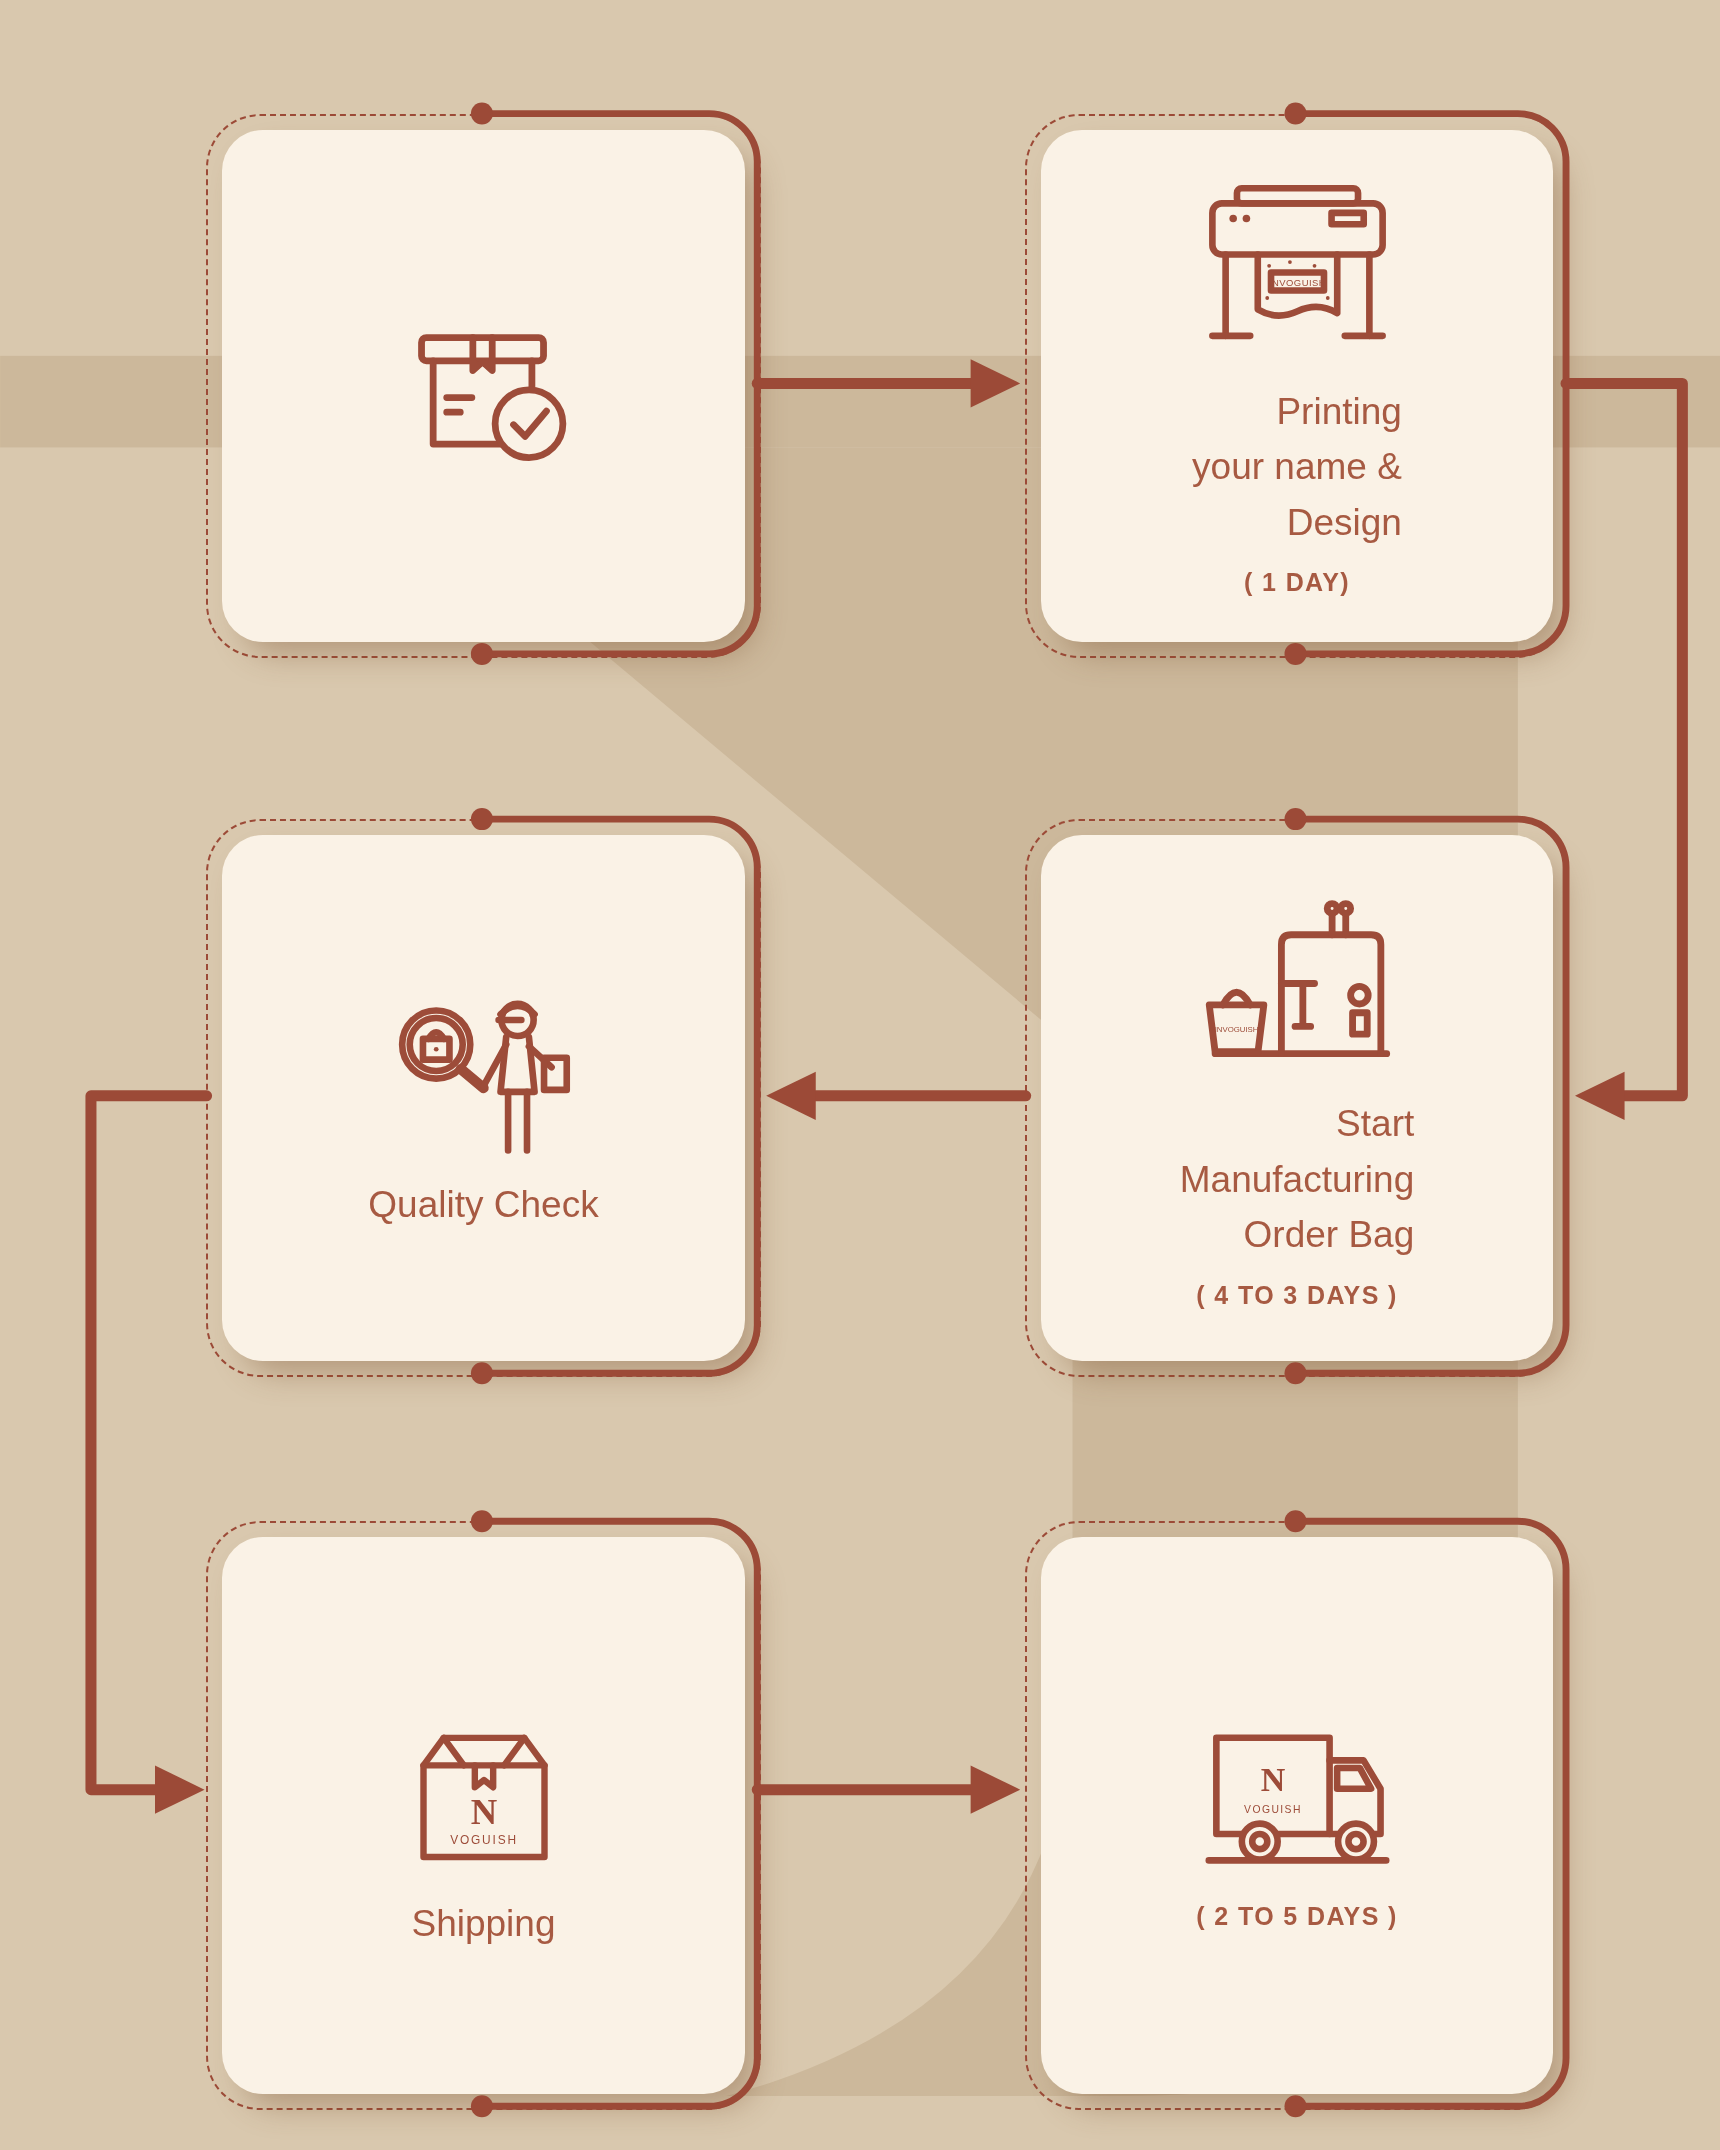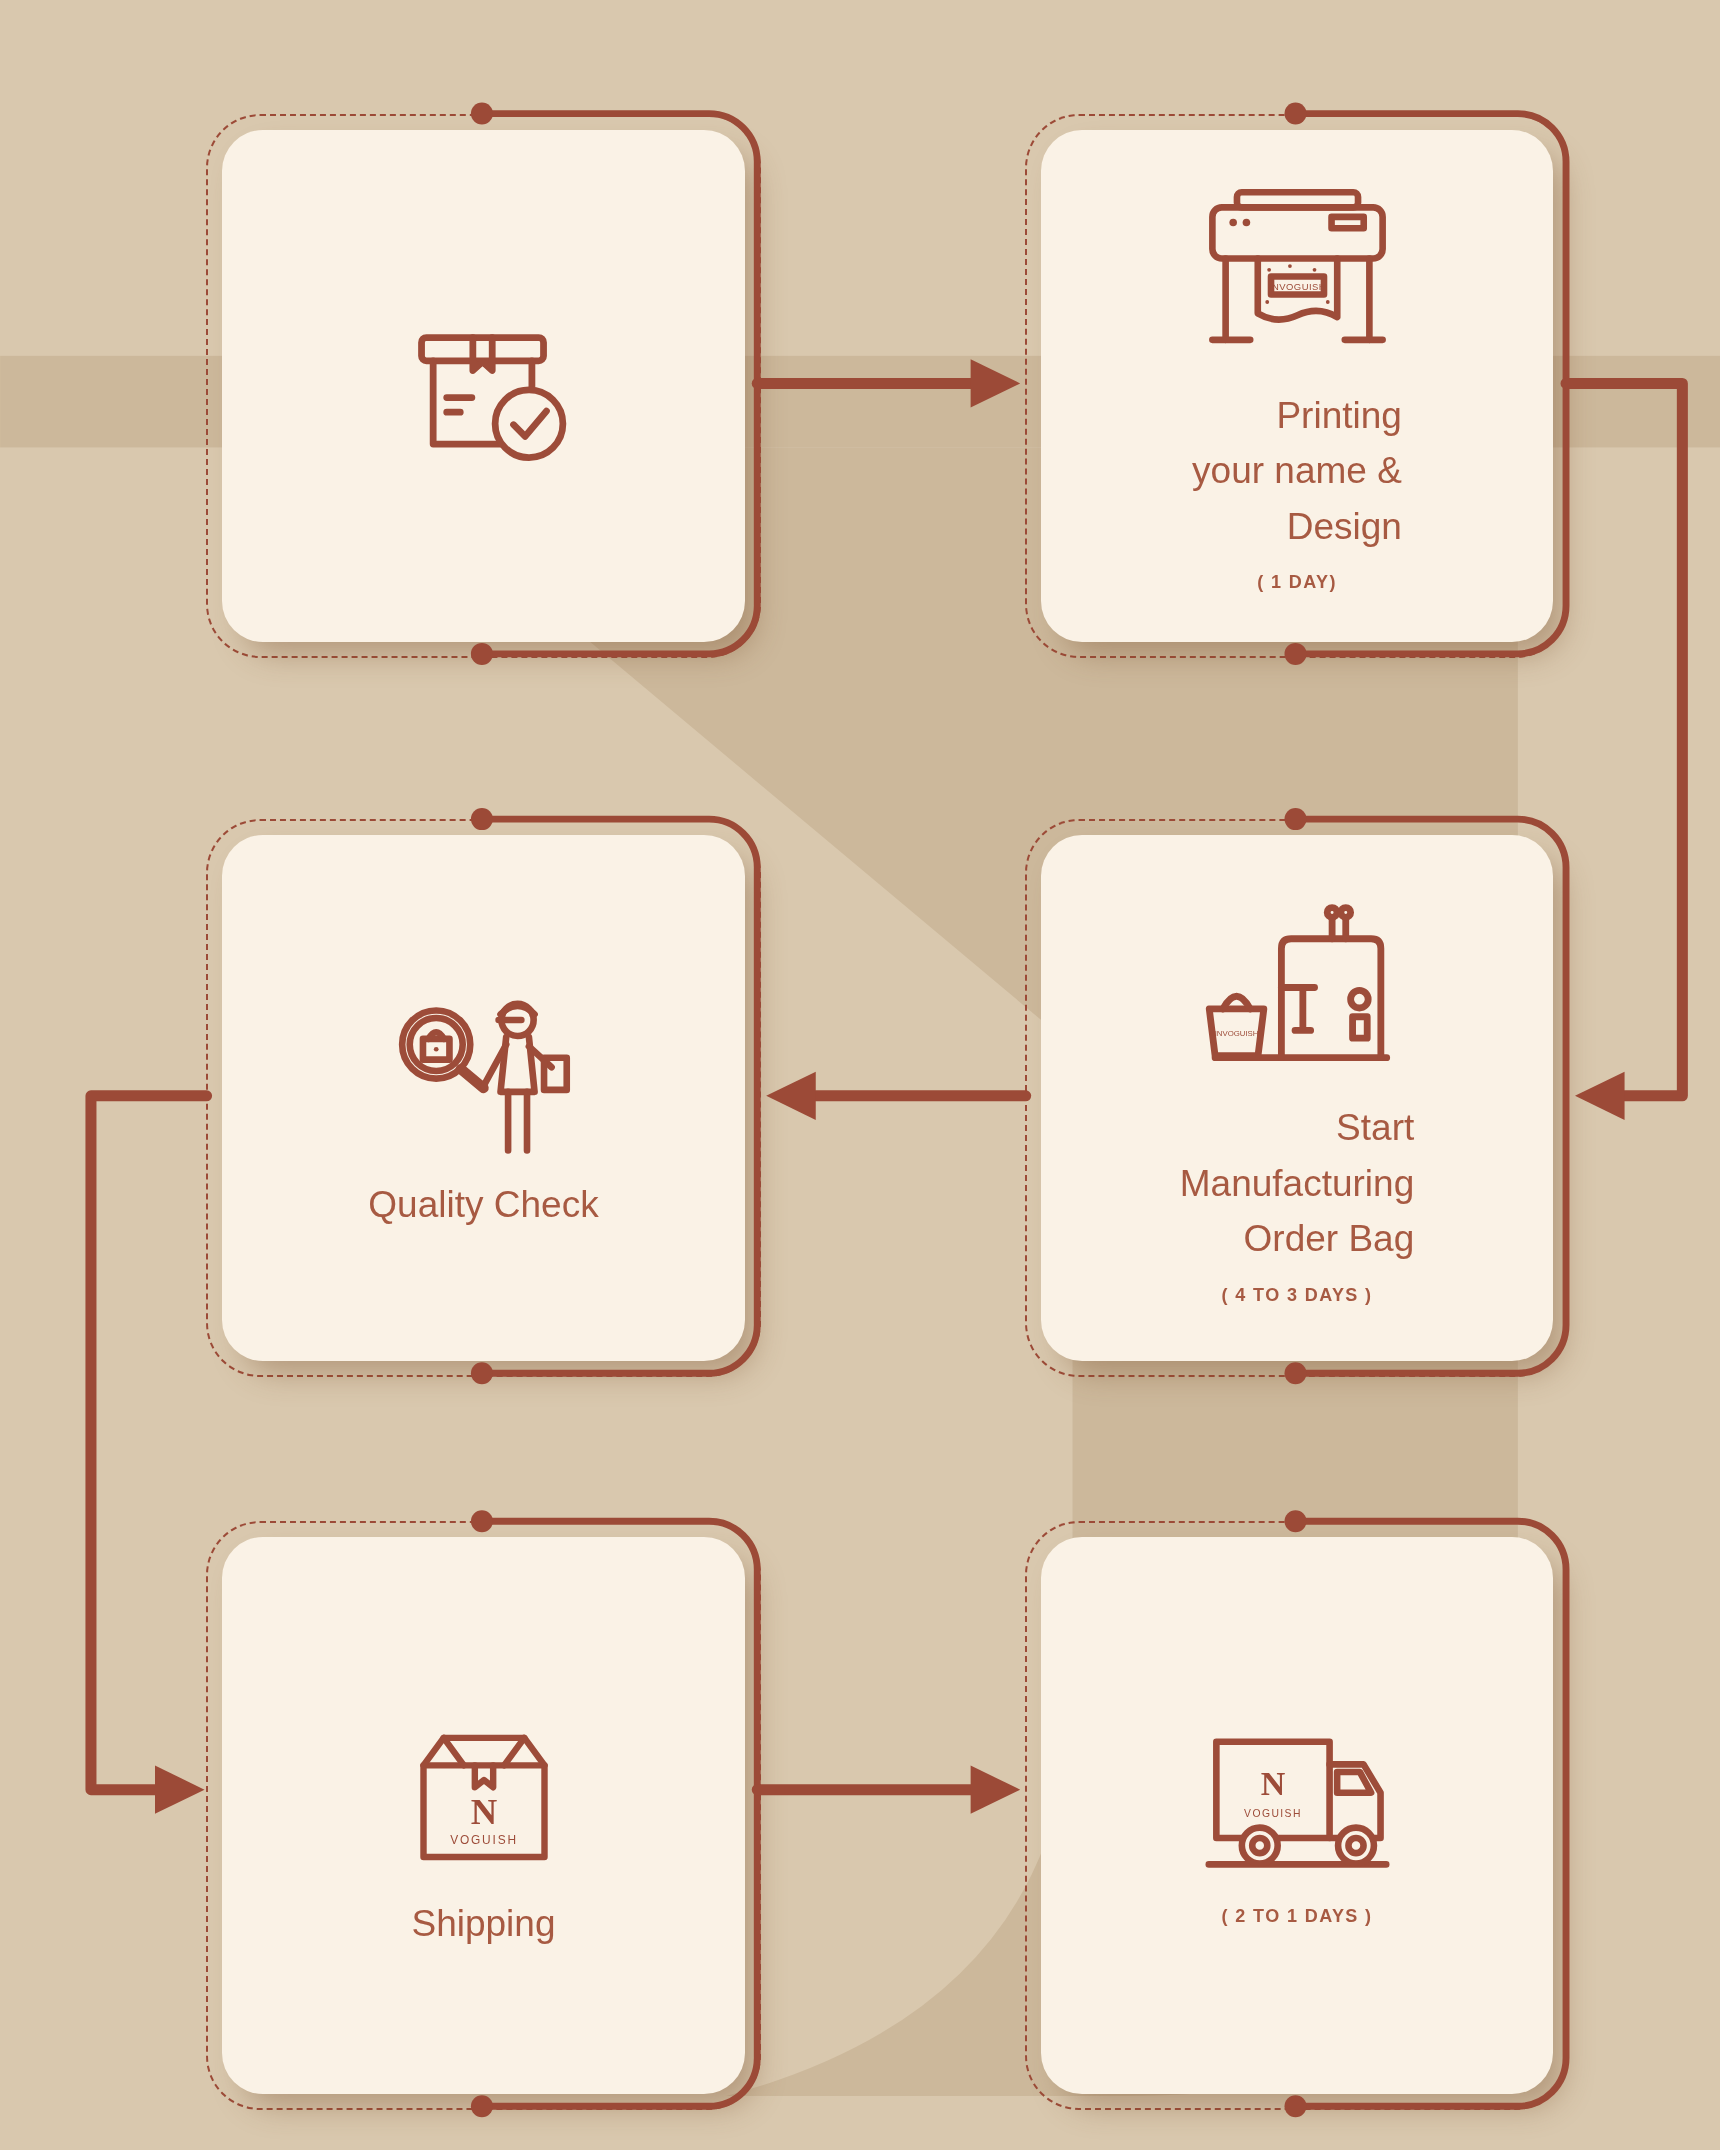--- a/index.html
+++ b/index.html
@@ -23,21 +23,21 @@
     box-shadow:15px 18px 30px -5.5px rgba(120,80,45,0.38);
     display:flex;flex-direction:column;align-items:center;justify-content:center;
     gap:15px;padding:27.5px;
   }
   .icon-svg{color:var(--icon,#9d4c39);flex:0 0 auto;}
   .card-title{
     font-size:37px;line-height:1.5;font-weight:500;
     color:var(--text,#a75a42);text-align:right;white-space:pre-line;
   }
   .card-duration{
-    font-size:18px;font-weight:700;letter-spacing:1.4px;
+    font-size:25px;font-weight:700;letter-spacing:1.4px;
     color:var(--text,#a75a42);text-align:center;margin-top:2.8px;
   }
   .card-duration:empty{display:none;}
   .stroke{stroke:var(--accent,#9c4a37);fill:none;stroke-linecap:round;stroke-linejoin:round;}
   .dot{fill:var(--accent,#9c4a37);}
   .head{fill:var(--accent,#9c4a37);stroke:none;}
 </style>
 </head>
 <body>
 
@@ -169,21 +169,21 @@
           <path d="M162 72 H186 L198 94 H162 Z"></path>
           <path d="M26 170 H214"></path>
           <circle cx="80" cy="150" r="19" fill="#faf2e6"></circle>
           <circle cx="80" cy="150" r="8"></circle>
           <circle cx="182" cy="150" r="19" fill="#faf2e6"></circle>
           <circle cx="182" cy="150" r="8"></circle>
           <text x="94" y="96" font-size="36" text-anchor="middle" font-family="Liberation Serif, serif" font-weight="bold" fill="currentColor" stroke="none">N</text>
           <text x="94" y="120" font-size="11" text-anchor="middle" letter-spacing="1.5" fill="currentColor" stroke="none">VOGUISH</text>
         </g>
       </svg>
-      <div class="card-duration">( 2 TO 1 DAYS )</div>
+      <div class="card-duration">( 2 TO 5 DAYS )</div>
     </div>
   </div>
 
   <svg class="flow-overlay" viewBox="0 0 2500 3125" aria-hidden="true">
 
     <path class="stroke" stroke-width="10" d="M700 165 H1030 A70 70 0 0 1 1100 235 V880 A70 70 0 0 1 1030 950 H700"></path>
     <path class="stroke" stroke-width="10" d="M1882 165 H2205 A70 70 0 0 1 2275 235 V880 A70 70 0 0 1 2205 950 H1882"></path>
     <path class="stroke" stroke-width="10" d="M1882 1190 H2205 A70 70 0 0 1 2275 1260 V1925 A70 70 0 0 1 2205 1995 H1882"></path>
     <path class="stroke" stroke-width="10" d="M700 1190 H1030 A70 70 0 0 1 1100 1260 V1925 A70 70 0 0 1 1030 1995 H700"></path>
     <path class="stroke" stroke-width="10" d="M700 2210 H1030 A70 70 0 0 1 1100 2280 V2990 A70 70 0 0 1 1030 3060 H700"></path>

